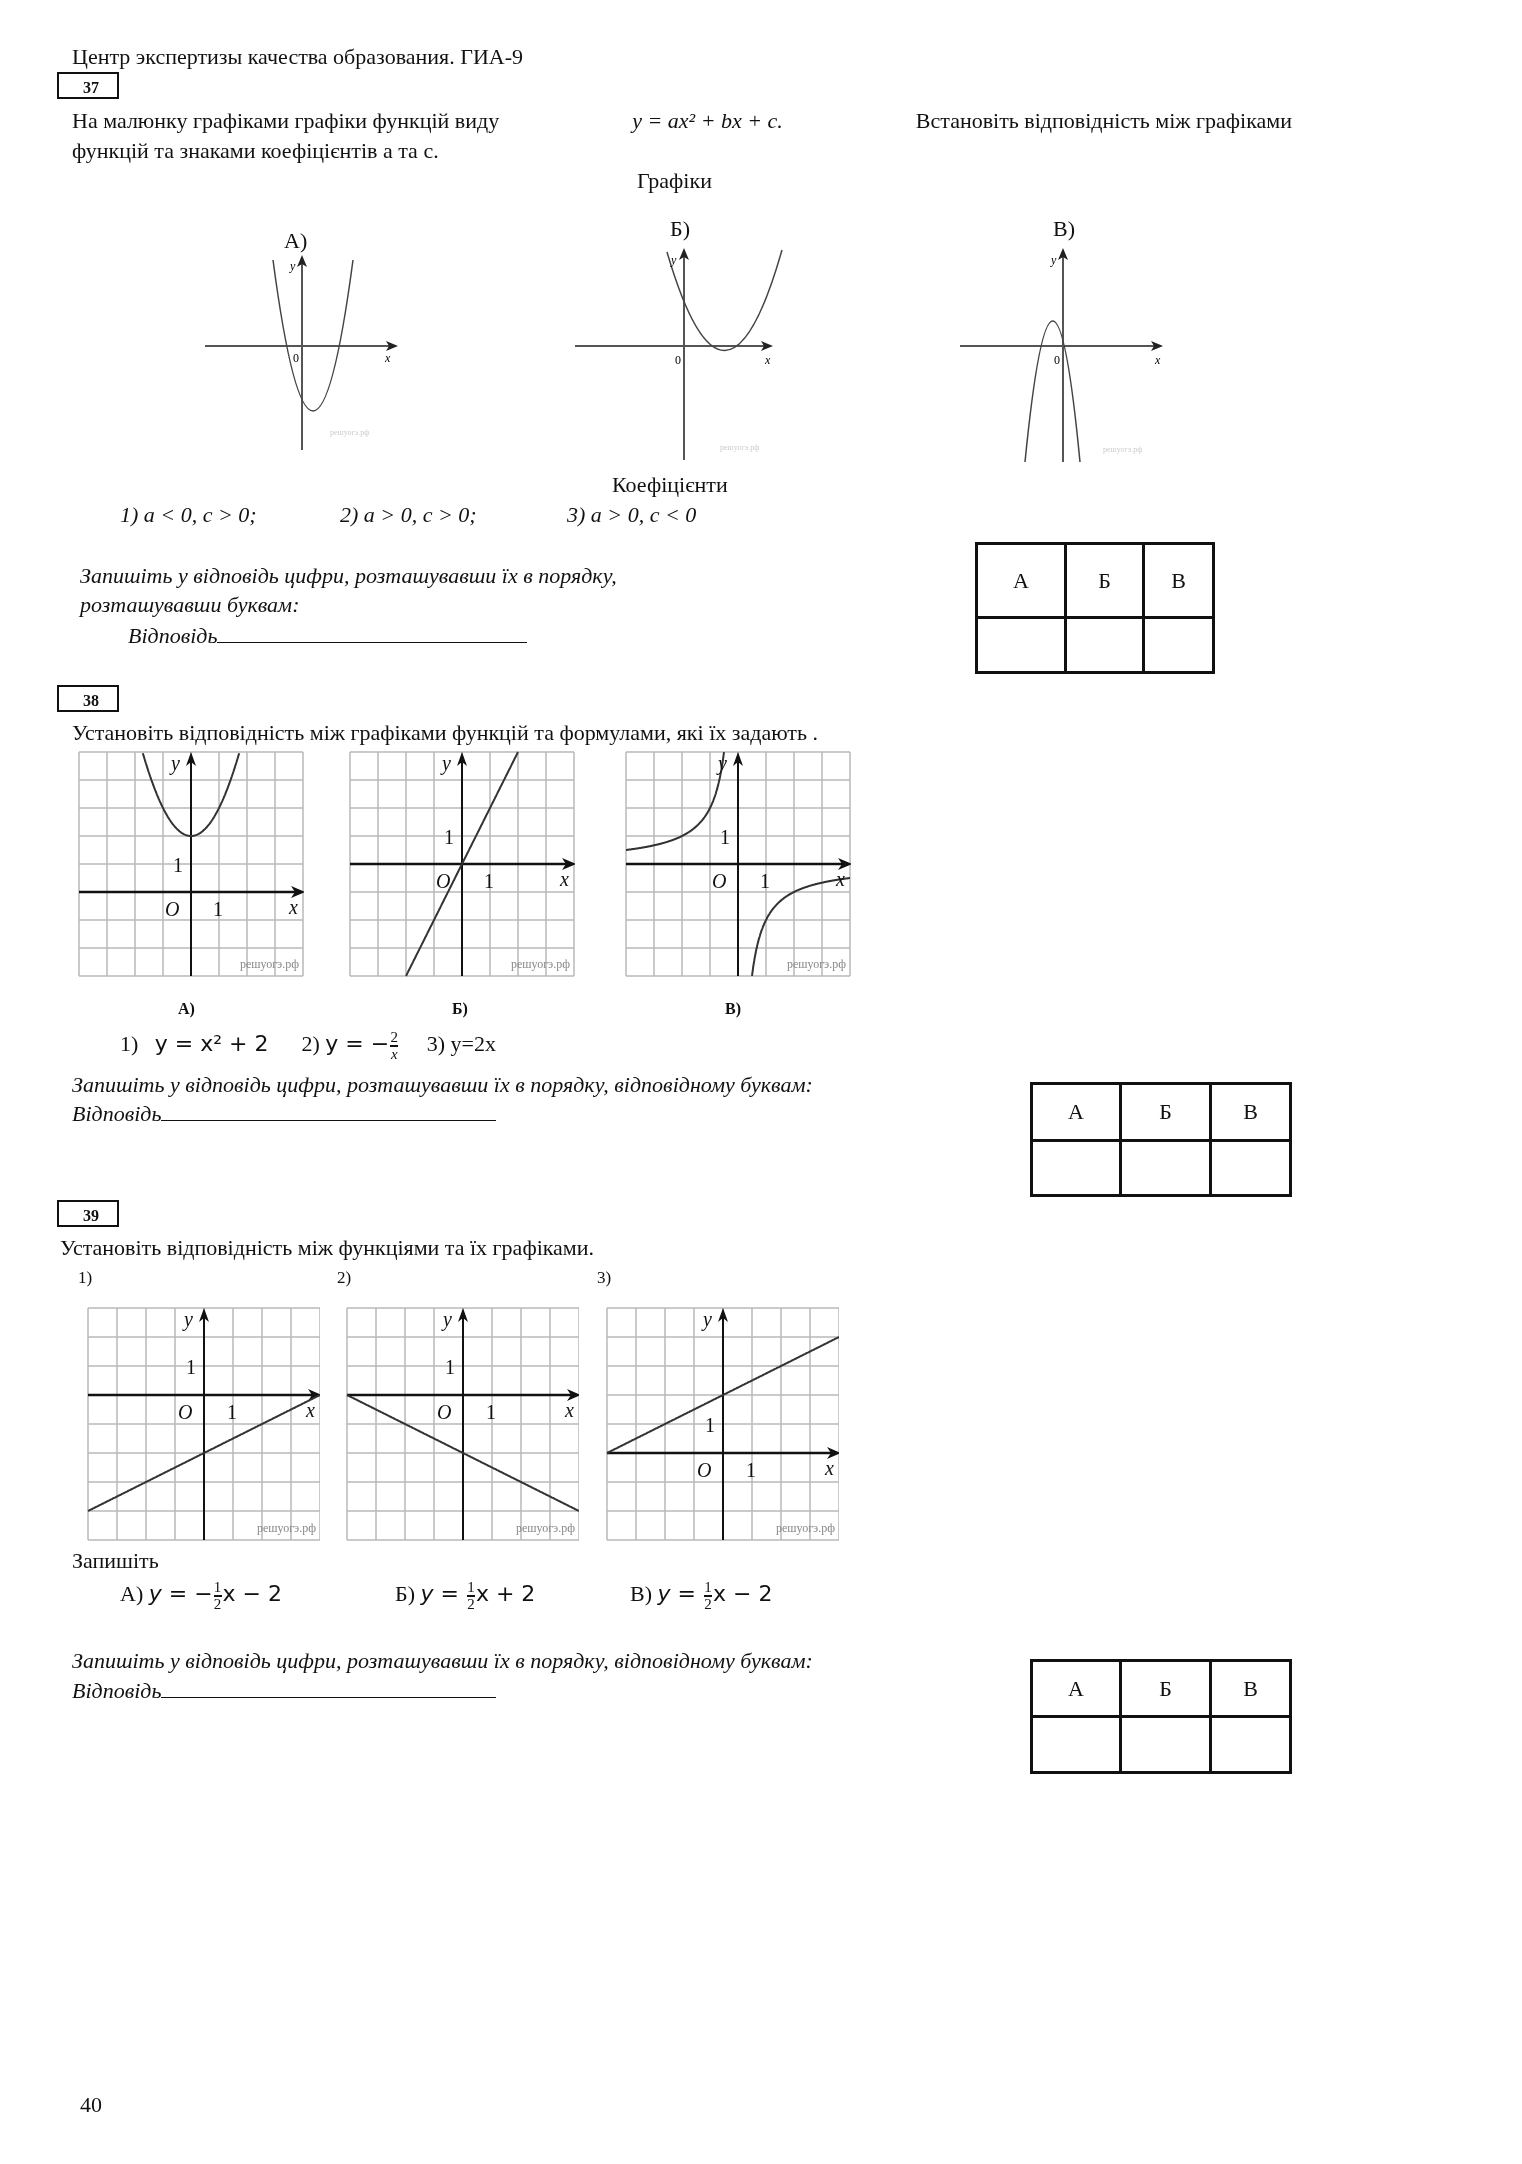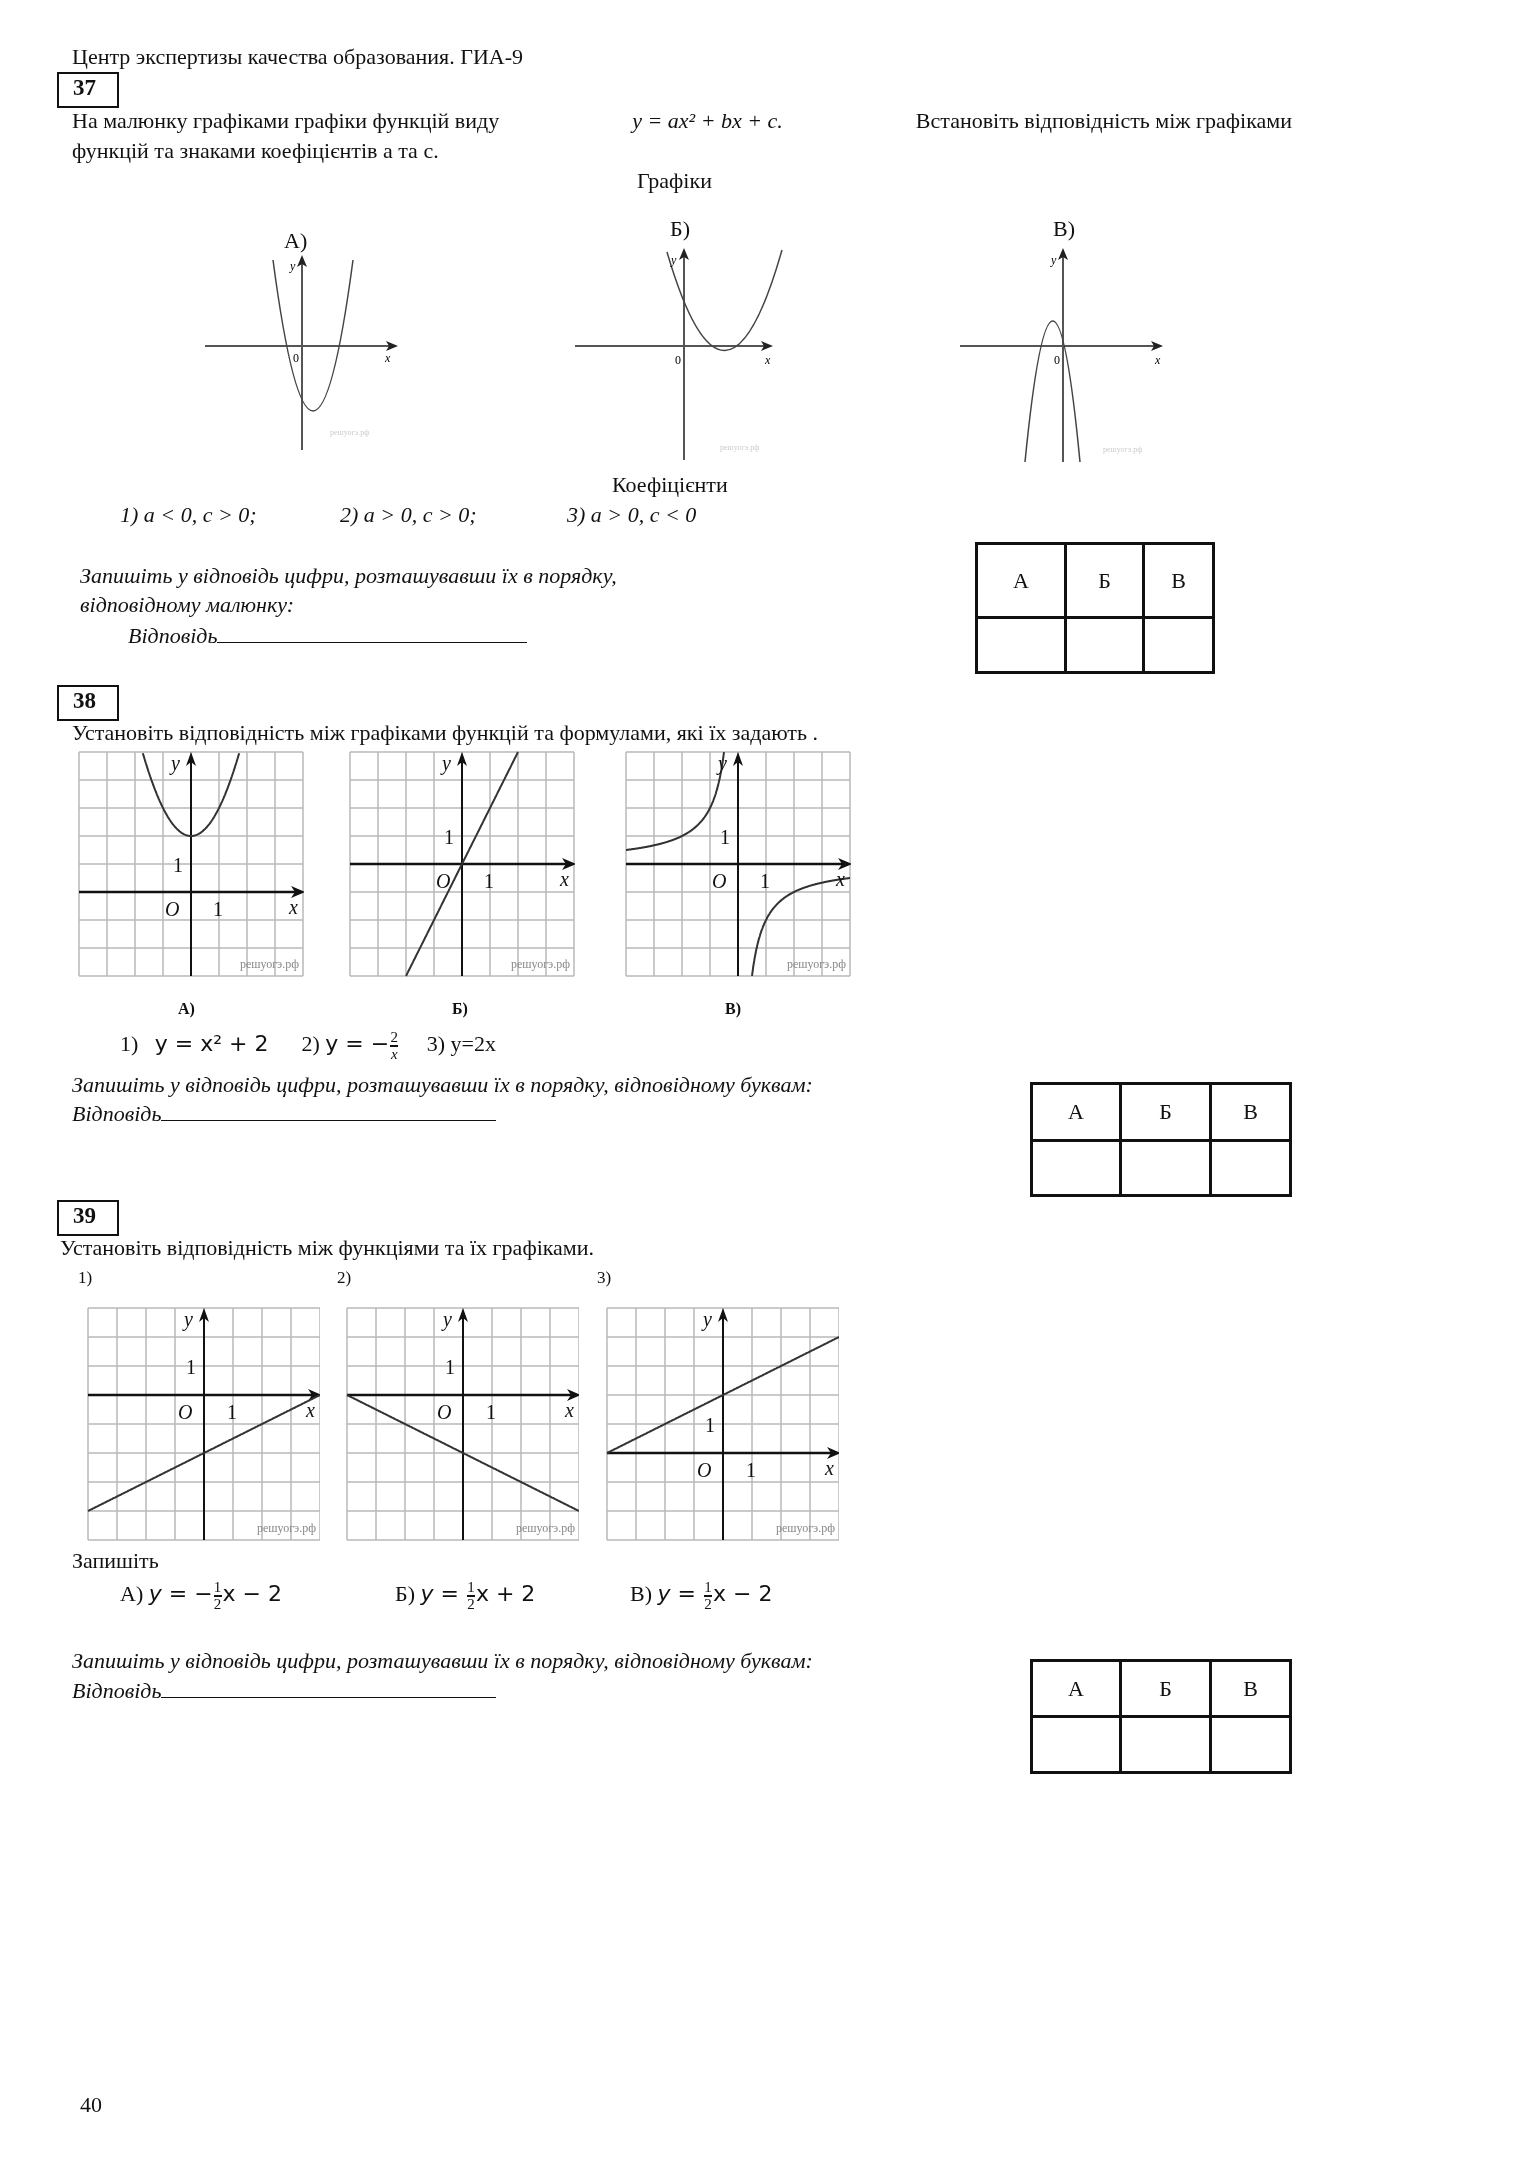--- a/index.html
+++ b/index.html
@@ -1,22 +1,22 @@
 <!DOCTYPE html>
 <html><head>
 <meta charset="utf-8">
 <style>
   html, body { margin:0; padding:0; background:#fff; }
   body { width:1522px; height:2164px; position:relative; overflow:hidden;
          font-family:"Liberation Serif","DejaVu Serif",serif; color:#111; }
   .abs { position:absolute; white-space:nowrap; }
   .t { font-size:22px; line-height:26px; }
   .it { font-style:italic; }
-  .qnum { position:absolute; border:2px solid #111; width:62px; height:36px;
-          font-weight:bold; font-size:23px; line-height:27px; padding-left:14px; box-sizing:border-box; }
+  .qnum { position:absolute; border:2px solid #111; width:62px; height:27px;
+          font-weight:bold; font-size:16px; line-height:27px; padding-left:24px; box-sizing:border-box; }
   .ansline { display:inline-block; border-bottom:1.5px solid #111; height:20px; vertical-align:baseline; }
   table.ans { position:absolute; border-collapse:collapse; }
   table.ans td { border:3px solid #111; text-align:center; font-size:22px; padding:0; }
   svg text { font-family:"Liberation Serif","DejaVu Serif",serif; }
   .frac { display:inline-block; vertical-align:middle; text-align:center; font-size:15px; line-height:15px; margin:0 1px; }
   .frac span { display:block; }
   .frac .bar { border-top:2px solid #111; width:8px; margin:0 auto; }
   .math { font-family:"DejaVu Sans","Liberation Sans",sans-serif; }
 </style>
 </head>
@@ -72,21 +72,21 @@
   <text x="200" y="124" font-size="12" font-style="italic">x</text>
   <text x="148" y="212" font-size="8" fill="#ccc">решуогэ.рф</text>
 </svg>
 
 <div class="abs t" style="left:612px;top:472px;">Коефіцієнти</div>
 <div class="abs t it" style="left:120px;top:502px;">1) a &lt; 0,  c &gt; 0;</div>
 <div class="abs t it" style="left:340px;top:502px;">2) a &gt; 0,  c &gt; 0;</div>
 <div class="abs t it" style="left:567px;top:502px;">3) a &gt; 0,  c &lt; 0</div>
 
 <div class="abs t it" style="left:80px;top:563px;text-align:right;">Запишіть у відповідь цифри, розташувавши їх в порядку,</div>
-<div class="abs t it" style="left:80px;top:592px;">відповідному малюнку:</div>
+<div class="abs t it" style="left:80px;top:592px;">розташувавши буквам:</div>
 <div class="abs t it" style="left:128px;top:622px;">
   <span>Відповідь</span><span class="ansline" style="width:310px;"></span>
 </div>
 
 <table class="ans" style="left:975px;top:542px;width:240px;height:132px;">
   <tbody>
       <tr style="height:74px;">
     <td style="width:86px;">А</td>
     <td style="width:75px;">Б</td>
     <td>В</td>

